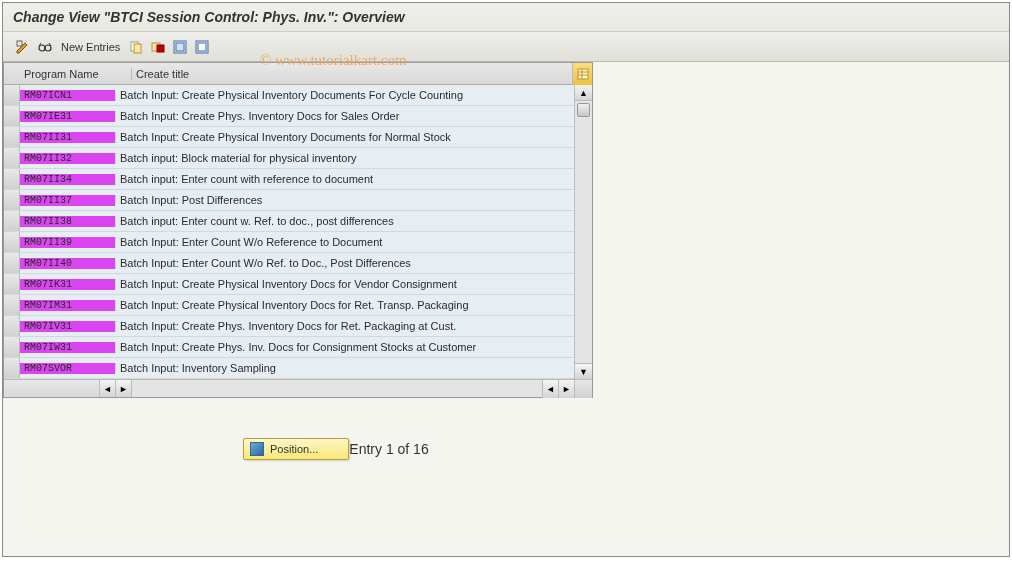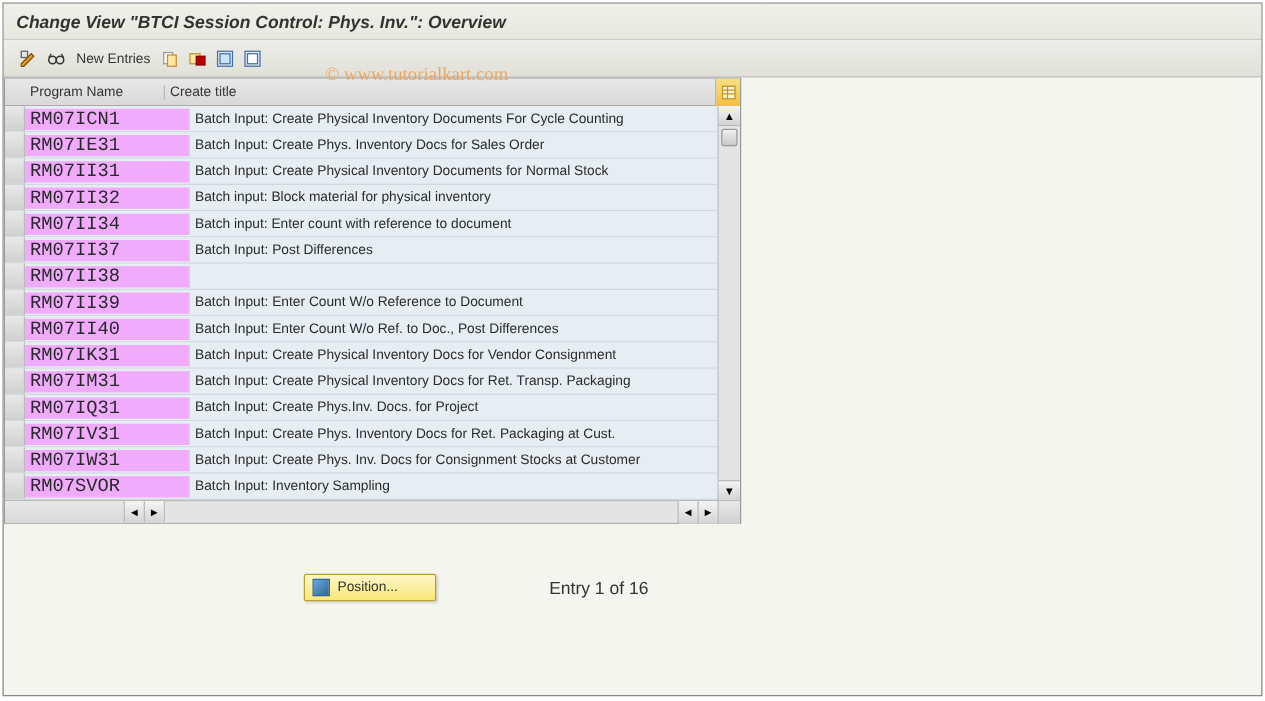--- a/index.html
+++ b/index.html
@@ -97,25 +97,25 @@
       background: #e6eef4;
       color: #2a2a2a;
     }
     .row:nth-child(even){ background:#e6eef4; }
     .row .cell-sel {
       width: 16px; height: 100%;
       background: linear-gradient(to bottom,#e8e8e8,#d0d0d0);
       border-right: 1px solid #bbb;
     }
     .row .cell-prog {
-      width: 132px; padding: 0 4px;
+      width: 96px; padding: 0 4px;
       border-right: 1px solid #cfd8dc;
-      background:#f0abfc;
+      background:#d946ef;
       font-family: "Courier New", monospace;
-      font-size:15px;
+      font-size:10px;
     }
     .row .cell-title {
       flex: 1; padding: 0 4px;
       white-space: nowrap; overflow:hidden; text-overflow:ellipsis;
     }
     .vscroll {
       width: 18px;
       background: #e4e4e4;
       border-left:1px solid #bbb;
       position:relative;
@@ -154,21 +154,21 @@
     .hscroll .rarrs{display:flex;}
     .hscroll .rarrs .arr{
       width:16px;height:18px;line-height:18px;font-size:9px;text-align:center;
       background:linear-gradient(to bottom,#f4f4f4,#d4d4d4);
       border-left:1px solid #bbb;cursor:pointer;
     }
     .hscroll .corner{width:18px;height:18px;border-left:1px solid #bbb;
       background:linear-gradient(to bottom,#e8e8e8,#d0d0d0);
     }
     .footer {
-      display:flex;align-items:center;gap:90px;
+      display:flex;align-items:center;
       margin-top:40px;margin-left:240px;
     }
     .position-btn {
       display:inline-flex;align-items:center;gap:6px;
       background:linear-gradient(to bottom,#fef6c8,#f8e878);
       border:1px solid #b8a030;
       padding:3px 30px 3px 6px;
       border-radius:2px;cursor:pointer;
       box-shadow:1px 1px 2px rgba(0,0,0,.15);
       font-size:11px;color:#333;
@@ -278,45 +278,41 @@
               <div class="cell-title">Batch input: Enter count with reference to document</div>
             </div>
             <div class="row">
               <div class="cell-sel"></div>
               <div class="cell-prog">RM07II37</div>
               <div class="cell-title">Batch Input: Post Differences</div>
             </div>
             <div class="row">
               <div class="cell-sel"></div>
               <div class="cell-prog">RM07II38</div>
+              <div class="cell-title">Batch input: Enter count w. Ref. to doc., post differences</div>
             </div>
             <div class="row">
               <div class="cell-sel"></div>
               <div class="cell-prog">RM07II39</div>
               <div class="cell-title">Batch Input: Enter Count W/o Reference to Document</div>
             </div>
             <div class="row">
               <div class="cell-sel"></div>
               <div class="cell-prog">RM07II40</div>
               <div class="cell-title">Batch Input: Enter Count W/o Ref. to Doc., Post Differences</div>
             </div>
             <div class="row">
               <div class="cell-sel"></div>
               <div class="cell-prog">RM07IK31</div>
               <div class="cell-title">Batch Input: Create Physical Inventory Docs for Vendor Consignment</div>
             </div>
             <div class="row">
               <div class="cell-sel"></div>
               <div class="cell-prog">RM07IM31</div>
               <div class="cell-title">Batch Input: Create Physical Inventory Docs for Ret. Transp. Packaging</div>
-            </div>
-            <div class="row">
-              <div class="cell-sel"></div>
-              <div class="cell-prog">RM07IQ31</div>
-              <div class="cell-title">Batch Input: Create Phys.Inv. Docs. for Project</div>
             </div>
             <div class="row">
               <div class="cell-sel"></div>
               <div class="cell-prog">RM07IV31</div>
               <div class="cell-title">Batch Input: Create Phys. Inventory Docs for Ret. Packaging at Cust.</div>
             </div>
             <div class="row">
               <div class="cell-sel"></div>
               <div class="cell-prog">RM07IW31</div>
               <div class="cell-title">Batch Input: Create Phys. Inv. Docs for Consignment Stocks at Customer</div>

